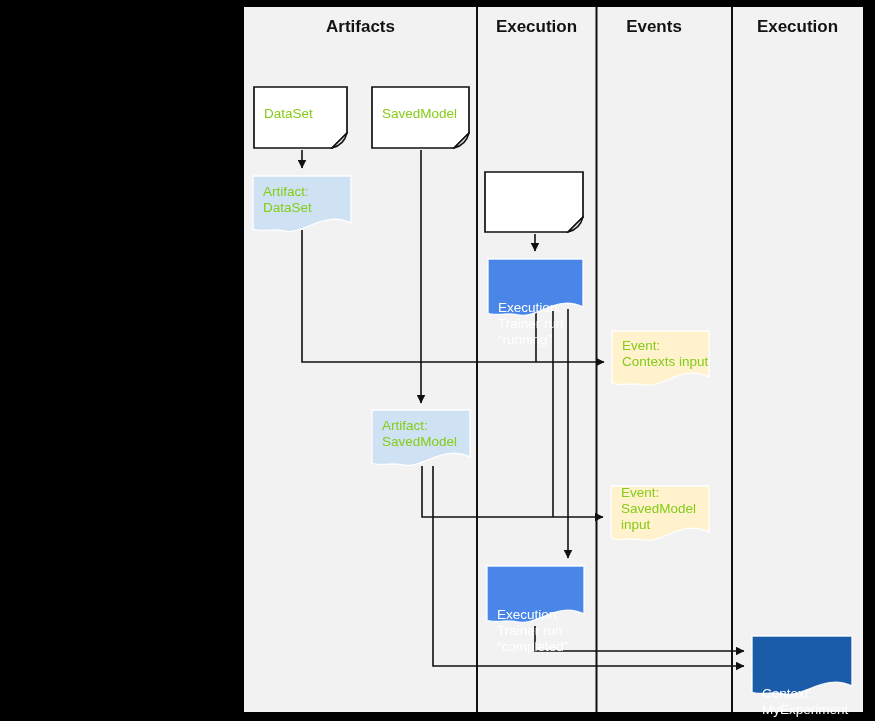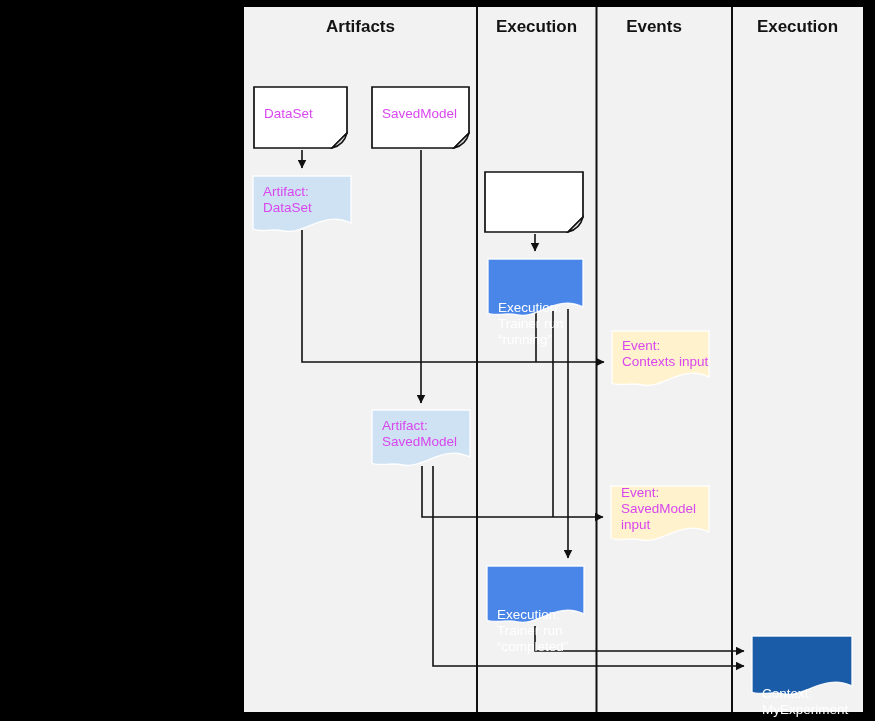--- a/index.html
+++ b/index.html
@@ -18,21 +18,21 @@
   .col-header{
     position:absolute;top:16px;height:22px;line-height:22px;
     text-align:center;font-size:17px;font-weight:700;color:#131313;
   }
   .node{position:absolute;}
   .node .shape-svg{position:absolute;left:0;top:0;width:100%;height:100%;display:block;}
   .node-text{
     position:absolute;left:0;right:0;top:0;height:calc(100% - 12px);
     display:flex;flex-direction:column;justify-content:center;
     padding-left:11px;box-sizing:border-box;
-    font-size:13.5px;line-height:16px;color:#d946ef;
+    font-size:13.5px;line-height:16px;color:#84cc16;
   }
   .doc-node .node-text{height:calc(100% - 8px);}
   .node-text.light{color:#ffffff;margin-top:41px;}
 </style>
 </head>
 <body>
 
 <div id="stage">
   <div id="panel"></div>
 

